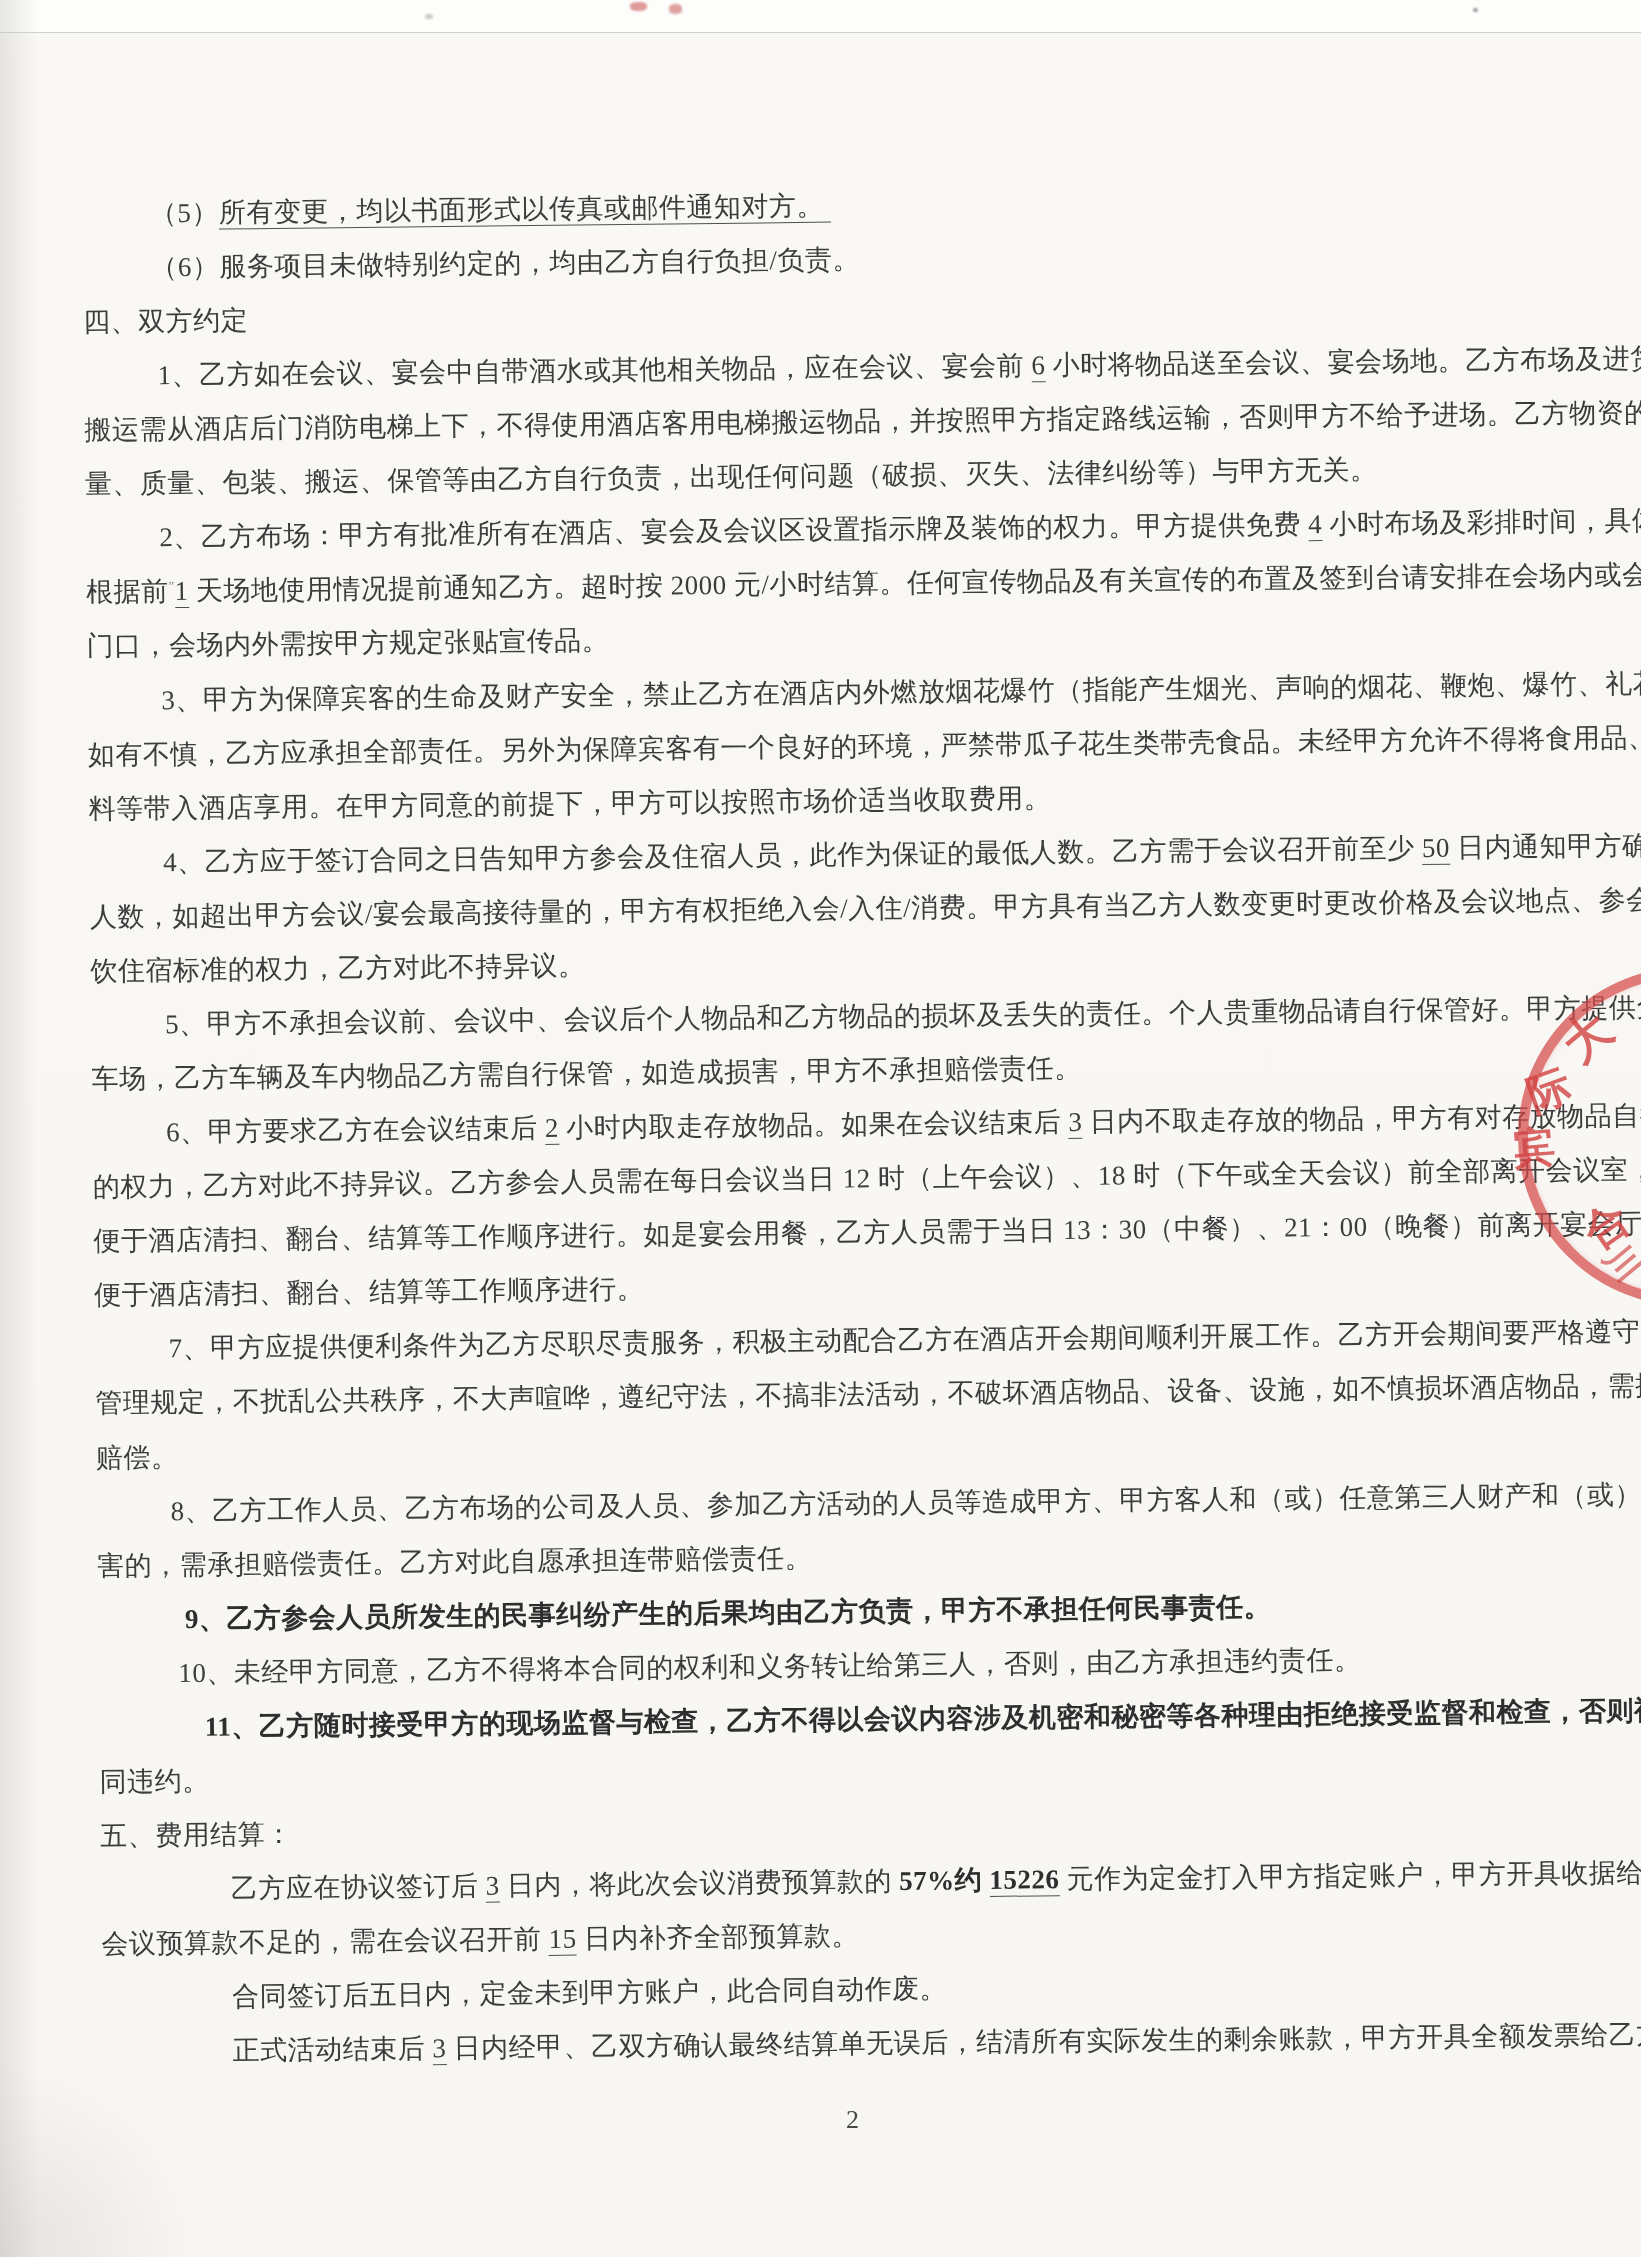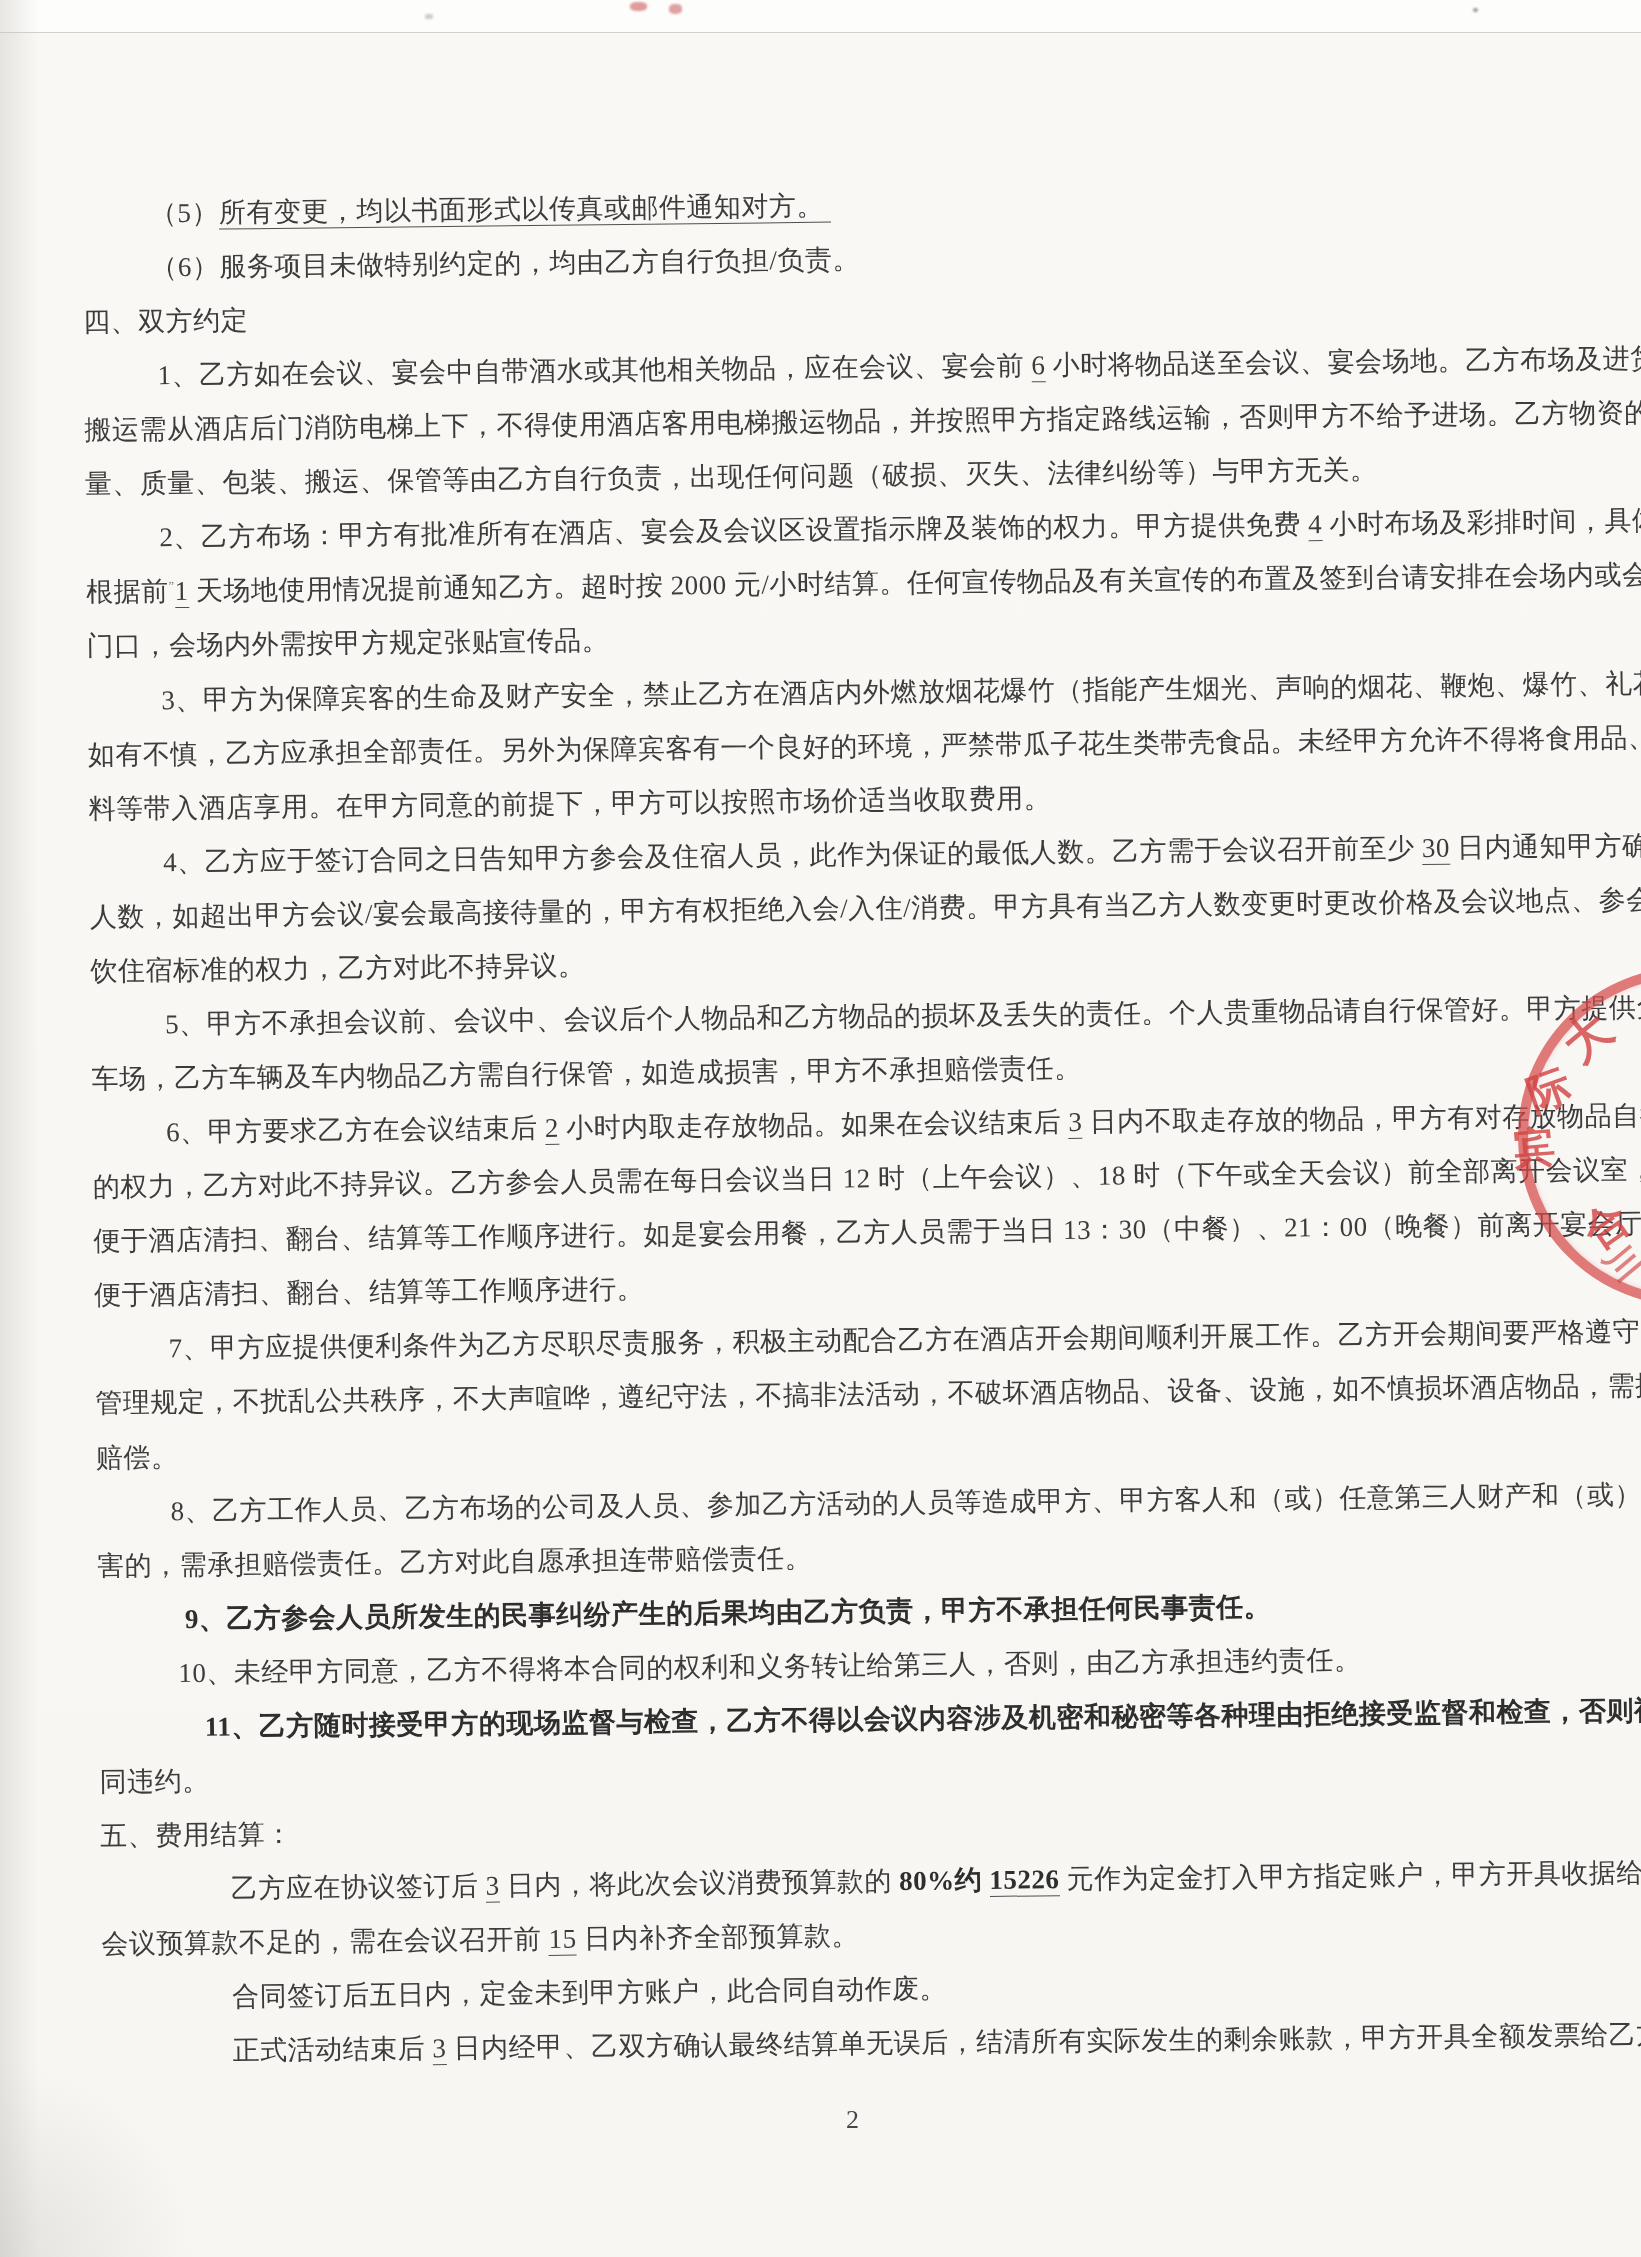--- a/index.html
+++ b/index.html
@@ -64,40 +64,40 @@
       <div class="line" style="top: 306px; margin-left: 0px;"><span>四、双方约定</span></div>
       <div class="line" style="top: 360px; margin-left: 74px;"><span>1、乙方如在会议、宴会中自带酒水或其他相关物品，应在会议、宴会前 </span><span class="u">6</span><span> 小时将物品送至会议、宴会场地。乙方布场及进货物品</span></div>
       <div class="line" style="top: 414px;"><span>搬运需从酒店后门消防电梯上下，不得使用酒店客用电梯搬运物品，并按照甲方指定路线运输，否则甲方不给予进场。乙方物资的数</span></div>
       <div class="line" style="top: 468px;"><span>量、质量、包装、搬运、保管等由乙方自行负责，出现任何问题（破损、灭失、法律纠纷等）与甲方无关。</span></div>
       <div class="line" style="top: 522px; margin-left: 74px;"><span>2、乙方布场：甲方有批准所有在酒店、宴会及会议区设置指示牌及装饰的权力。甲方提供免费 </span><span class="u">4</span><span> 小时布场及彩排时间，具体时间</span></div>
       <div class="line" style="top: 576px;"><span>根据前</span><span class="s">”</span><span class="u">1</span><span> 天场地使用情况提前通知乙方。超时按 2000 元/小时结算。任何宣传物品及有关宣传的布置及签到台请安排在会场内或会场</span></div>
       <div class="line" style="top: 630px;"><span>门口，会场内外需按甲方规定张贴宣传品。</span></div>
       <div class="line" style="top: 685px; margin-left: 74px;"><span>3、甲方为保障宾客的生命及财产安全，禁止乙方在酒店内外燃放烟花爆竹（指能产生烟光、声响的烟花、鞭炮、爆竹、礼花弹等），</span></div>
       <div class="line" style="top: 739px;"><span>如有不慎，乙方应承担全部责任。另外为保障宾客有一个良好的环境，严禁带瓜子花生类带壳食品。未经甲方允许不得将食用品、饮</span></div>
       <div class="line" style="top: 793px;"><span>料等带入酒店享用。在甲方同意的前提下，甲方可以按照市场价适当收取费用。</span></div>
-      <div class="line" style="top: 847px; margin-left: 74px;"><span>4、乙方应于签订合同之日告知甲方参会及住宿人员，此作为保证的最低人数。乙方需于会议召开前至少 </span><span class="u">30</span><span> 日内通知甲方确切的</span></div>
+      <div class="line" style="top: 847px; margin-left: 74px;"><span>4、乙方应于签订合同之日告知甲方参会及住宿人员，此作为保证的最低人数。乙方需于会议召开前至少 </span><span class="u">50</span><span> 日内通知甲方确切的</span></div>
       <div class="line" style="top: 901px;"><span>人数，如超出甲方会议/宴会最高接待量的，甲方有权拒绝入会/入住/消费。甲方具有当乙方人数变更时更改价格及会议地点、参会餐</span></div>
       <div class="line" style="top: 955px;"><span>饮住宿标准的权力，乙方对此不持异议。</span></div>
       <div class="line" style="top: 1009px; margin-left: 74px;"><span>5、甲方不承担会议前、会议中、会议后个人物品和乙方物品的损坏及丢失的责任。个人贵重物品请自行保管好。甲方提供免费停</span></div>
       <div class="line" style="top: 1063px;"><span>车场，乙方车辆及车内物品乙方需自行保管，如造成损害，甲方不承担赔偿责任。</span></div>
       <div class="line" style="top: 1117px; margin-left: 74px;"><span>6、甲方要求乙方在会议结束后 </span><span class="u">2</span><span> 小时内取走存放物品。如果在会议结束后 </span><span class="u">3</span><span> 日内不取走存放的物品，甲方有对存放物品自行处置</span></div>
       <div class="line" style="top: 1171px;"><span>的权力，乙方对此不持异议。乙方参会人员需在每日会议当日 12 时（上午会议）、18 时（下午或全天会议）前全部离开会议室，以</span></div>
       <div class="line" style="top: 1225px;"><span>便于酒店清扫、翻台、结算等工作顺序进行。如是宴会用餐，乙方人员需于当日 13：30（中餐）、21：00（晚餐）前离开宴会厅，以</span></div>
       <div class="line" style="top: 1279px;"><span>便于酒店清扫、翻台、结算等工作顺序进行。</span></div>
       <div class="line" style="top: 1333px; margin-left: 74px;"><span>7、甲方应提供便利条件为乙方尽职尽责服务，积极主动配合乙方在酒店开会期间顺利开展工作。乙方开会期间要严格遵守甲方的</span></div>
       <div class="line" style="top: 1387px;"><span>管理规定，不扰乱公共秩序，不大声喧哗，遵纪守法，不搞非法活动，不破坏酒店物品、设备、设施，如不慎损坏酒店物品，需按价</span></div>
       <div class="line" style="top: 1442px;"><span>赔偿。</span></div>
       <div class="line" style="top: 1496px; margin-left: 74px;"><span>8、乙方工作人员、乙方布场的公司及人员、参加乙方活动的人员等造成甲方、甲方客人和（或）任意第三人财产和（或）人身损</span></div>
       <div class="line" style="top: 1550px;"><span>害的，需承担赔偿责任。乙方对此自愿承担连带赔偿责任。</span></div>
       <div class="line" style="top: 1604px; margin-left: 87px;"><span class="b">9、乙方参会人员所发生的民事纠纷产生的后果均由乙方负责，甲方不承担任何民事责任。</span></div>
       <div class="line" style="top: 1658px; margin-left: 80px;"><span>10、未经甲方同意，乙方不得将本合同的权利和义务转让给第三人，否则，由乙方承担违约责任。</span></div>
       <div class="line" style="top: 1712px; margin-left: 106px;"><span class="b">11、乙方随时接受甲方的现场监督与检查，乙方不得以会议内容涉及机密和秘密等各种理由拒绝接受监督和检查，否则视为合</span></div>
       <div class="line" style="top: 1766px;"><span>同违约。</span></div>
       <div class="line" style="top: 1820px; margin-left: 0px;"><span>五、费用结算：</span></div>
-      <div class="line" style="top: 1874px; margin-left: 130px;"><span>乙方应在协议签订后 </span><span class="u">3</span><span> 日内，将此次会议消费预算款的 </span><span class="b">80%约</span><span> </span><span class="u b">15226</span><span> 元作为定金打入甲方指定账户，甲方开具收据给乙方。若</span></div>
+      <div class="line" style="top: 1874px; margin-left: 130px;"><span>乙方应在协议签订后 </span><span class="u">3</span><span> 日内，将此次会议消费预算款的 </span><span class="b">57%约</span><span> </span><span class="u b">15226</span><span> 元作为定金打入甲方指定账户，甲方开具收据给乙方。若</span></div>
       <div class="line" style="top: 1928px;"><span>会议预算款不足的，需在会议召开前 </span><span class="u">15</span><span> 日内补齐全部预算款。</span></div>
       <div class="line" style="top: 1982px; margin-left: 130px;"><span>合同签订后五日内，定金未到甲方账户，此合同自动作废。</span></div>
       <div class="line" style="top: 2036px; margin-left: 130px;"><span>正式活动结束后 </span><span class="u">3</span><span> 日内经甲、乙双方确认最终结算单无误后，结清所有实际发生的剩余账款，甲方开具全额发票给乙方。</span></div>
     </div>
 
   <div class="stamp-ring"></div>
   <span class="stamp-ch c0">大</span>
   <span class="stamp-ch c1">际</span>
   <span class="stamp-ch c2">宾</span>
   <span class="stamp-ch c3">合</span>

